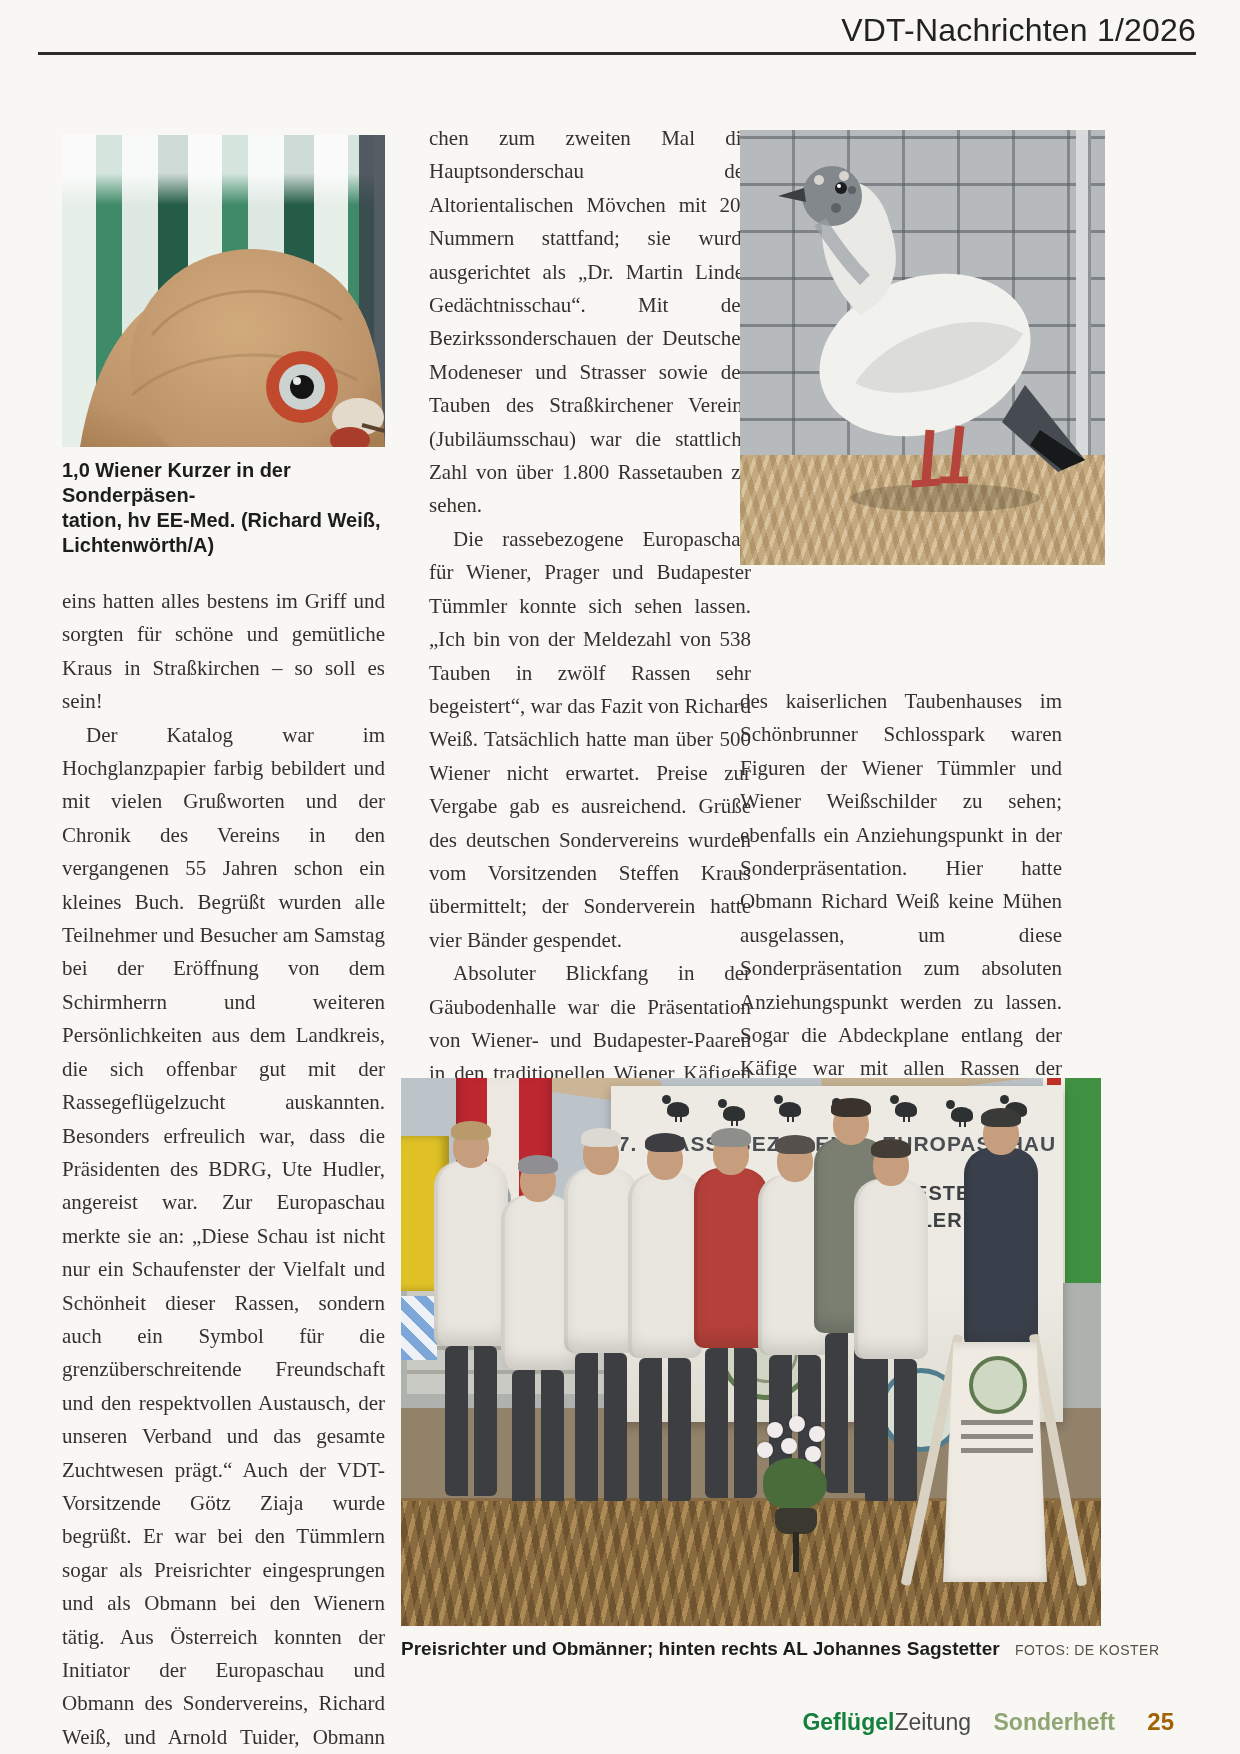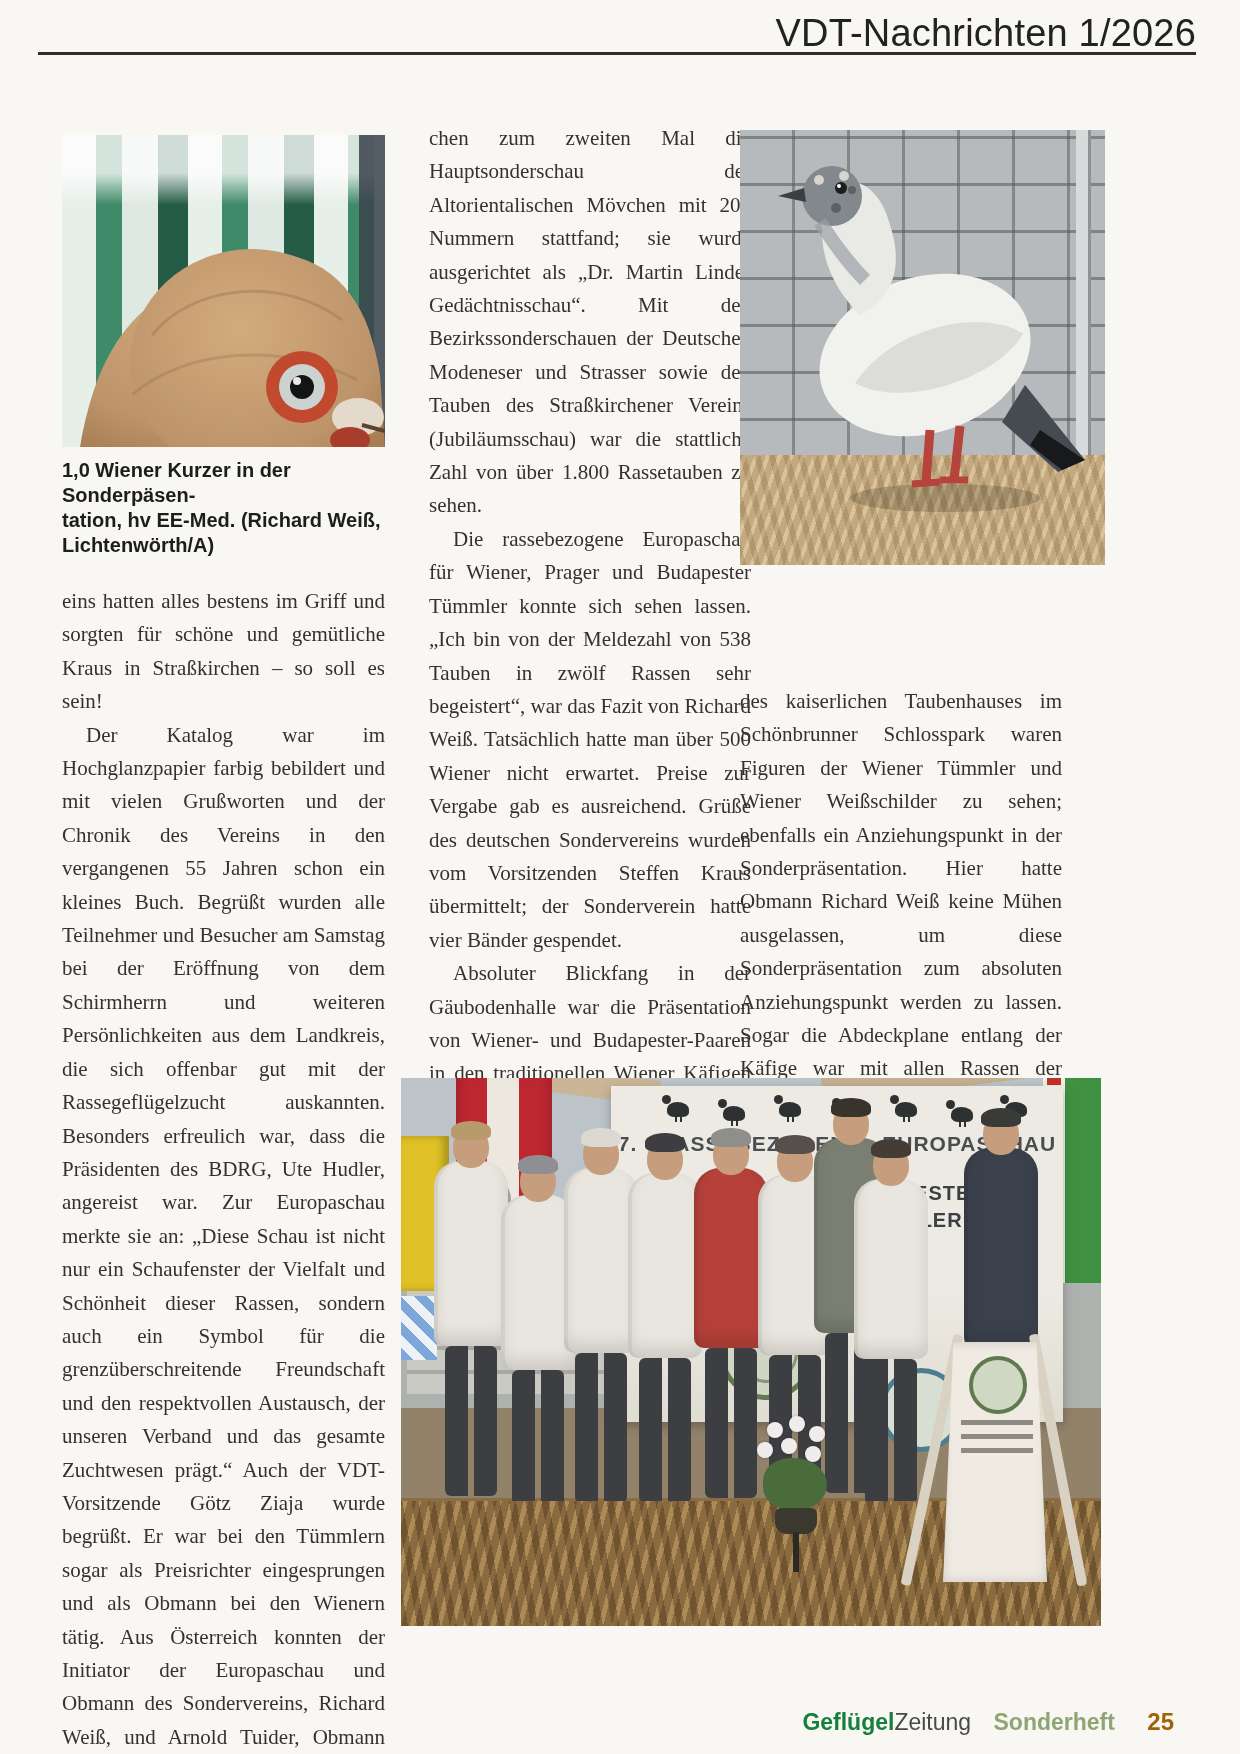--- a/index.html
+++ b/index.html
@@ -4,21 +4,21 @@
 <style>
   html,body { margin:0; padding:0; }
   .page {
     position:relative; width:1240px; height:1754px;
     background:#f8f7f3; overflow:hidden;
     font-family:"Liberation Sans", sans-serif;
     color:#2b2a27;
   }
   
   .masthead { position:absolute; left:38px; right:44px; top:12px; text-align:right;
-    font-size:38px; letter-spacing:0.2px; color:#222; }
+    font-size:32px; letter-spacing:0.2px; color:#222; }
   .mastrule { position:absolute; left:38px; right:44px; top:52px; height:3px; background:#2e2d2b; }
 
   
   .col { position:absolute; text-align:justify;
     font-family:"Liberation Serif","DejaVu Serif",serif;
     font-size:21px; line-height:33.4px; color:#34322e;
     hyphens:auto; -webkit-hyphens:auto; }
   .col p { margin:0; }
   .col p.indent { text-indent:24px;font-family:Liberation Serif, serif; }
   .caption { position:absolute; font-weight:bold; font-size:20px; line-height:25px;
@@ -316,20 +316,24 @@
       <div class="bloom" style="left:56px; top:10px;"></div>
         <div class="bloom" style="left:4px; top:26px;"></div>
       <div class="bloom" style="left:28px; top:22px;"></div>
         <div class="bloom" style="left:52px; top:30px;"></div>
       <div class="leaves"></div>
         <div class="pot"></div>
         <div class="tleg"></div>
     </div>
   </div>
 
+  <div class="photo3cap">
+    <span>Preisrichter und Obmänner; hinten rechts AL Johannes Sagstetter</span>
+    <span class="credit">FOTOS: DE KOSTER</span>
+  </div>
 
   <div class="footer">
     <span class="b">Geflügel</span><span>Zeitung</span>
     <span class="son">Sonderheft</span>
     <span class="pg">25</span>
   </div>
 
 </div>
 
 </body></html>

